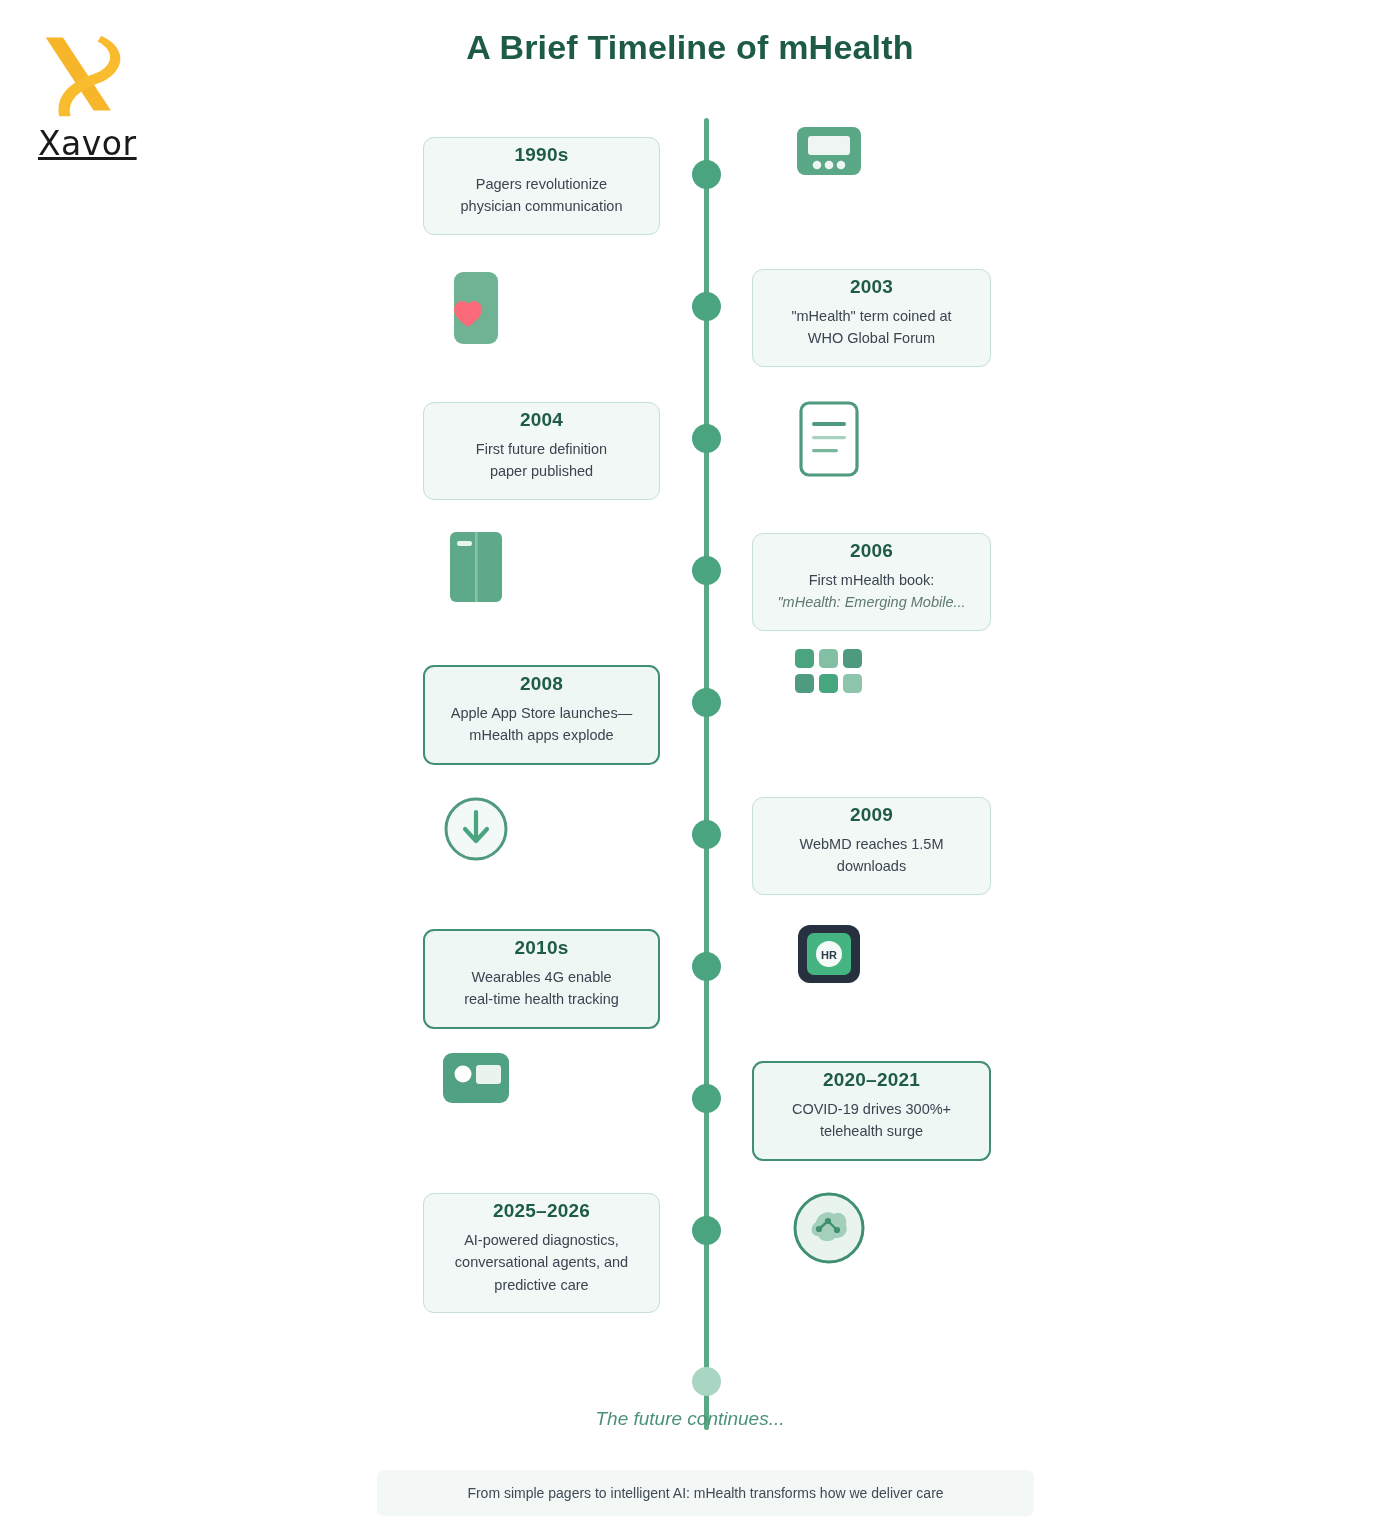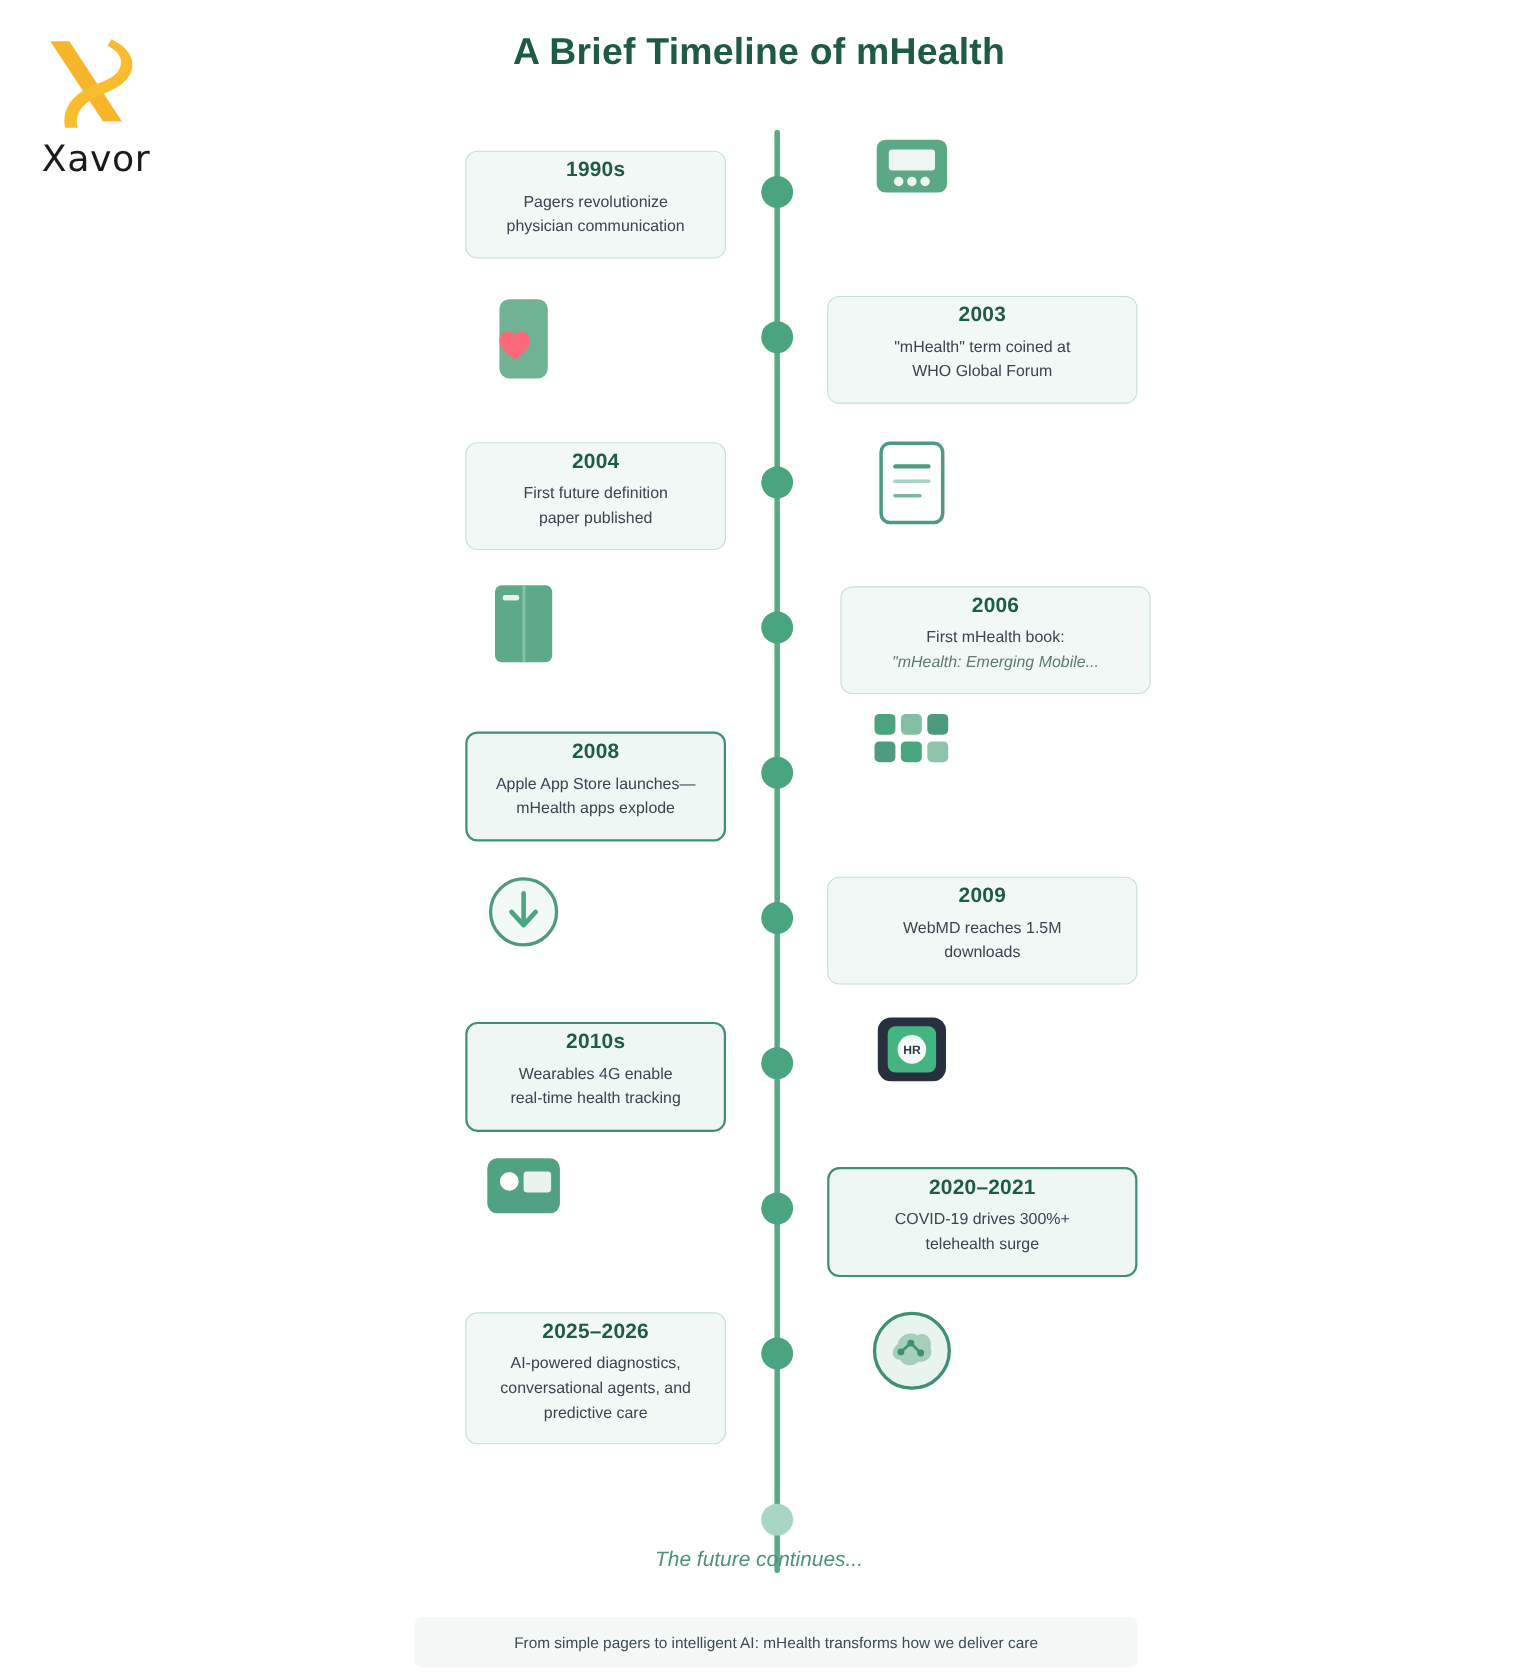--- a/index.html
+++ b/index.html
@@ -29,20 +29,21 @@
     margin-left: 8px;
   }
   #logo-word {
     font-family: "DejaVu Sans", sans-serif;
     font-size: 33px;
     color: #1a1a1a;
     letter-spacing: 0.5px;
     margin-top: 4px;
     margin-left: 8px;
     font-weight: 400;
+    text-decoration: underline;
   }
 
   
   #page-title {
     position: absolute;
     top: 28px;
     left: 0;
     width: 1380px;
     text-align: center;
     font-size: 34px;
@@ -88,21 +89,21 @@
     background: #f2f8f5;
     border: 1px solid #c3e0d3;
     padding: 6px 18px 16px 18px;
     text-align: center;
   }
   .event-card.strong {
     border: 2px solid #3f8f70;
     background: #eff7f4;
   }
   .event-card.left  { left: 423px;  width: 237px; }
-  .event-card.right { left: 752px;  width: 282px; }
+  .event-card.right { left: 752px;  width: 239px; }
 
   .card-year {
     font-size: 19px;
     font-weight: bold;
     color: #1f5c47;
     margin-bottom: 7px;
     letter-spacing: 0.2px;
   }
   .card-desc {
     font-size: 14.5px;
@@ -215,21 +216,21 @@
         <svg width="62" height="78" viewBox="0 0 62 78">
         <rect x="3" y="3" width="56" height="72" rx="8" fill="#ffffff" stroke="#4f9a7d" stroke-width="3.2"></rect>
         <rect x="14" y="22" width="34" height="4" rx="2" fill="#4f9a7d"></rect>
         <rect x="14" y="36" width="34" height="3.2" rx="1.6" fill="#a6d2c0"></rect>
         <rect x="14" y="49" width="26" height="3.2" rx="1.6" fill="#79b79c"></rect>
       </svg>
       </div>
     </div>
     <div class="timeline-row">
       <div class="node-dot" style="top: 556px;"></div>
-      <div class="event-card right" style="top: 533px; margin-left: 12px;">
+      <div class="event-card right" style="top: 533px;">
         <div class="card-year">2006</div>
         <div class="card-desc">First mHealth book:</div>
         <div class="card-desc italic">"mHealth: Emerging Mobile...</div>
       </div>
       <div class="icon-slot left" style="top: 529px;">
         <svg width="58" height="76" viewBox="0 0 58 76">
         <rect x="3" y="3" width="52" height="70" rx="6" fill="#5fa98b"></rect>
         <rect x="28" y="3" width="2.6" height="70" fill="#85c3a9"></rect>
         <rect x="10" y="12" width="15" height="5" rx="2.2" fill="#e8f3ee"></rect>
       </svg>

